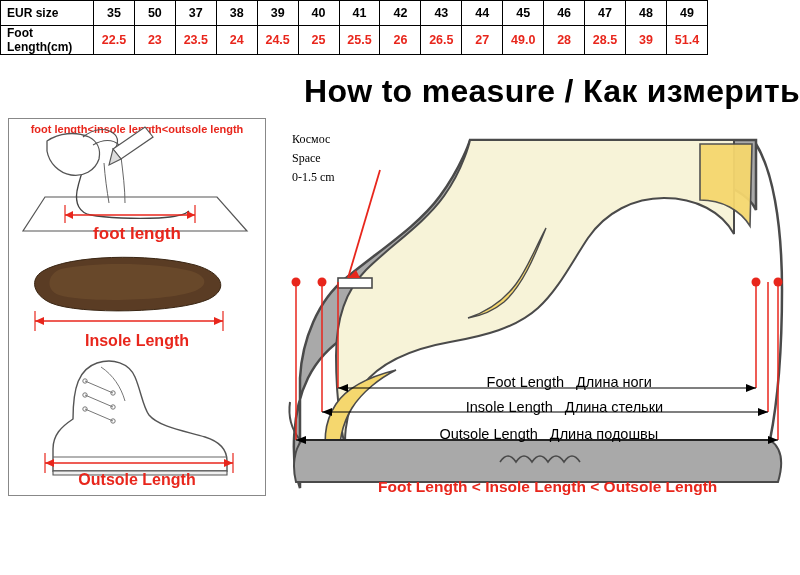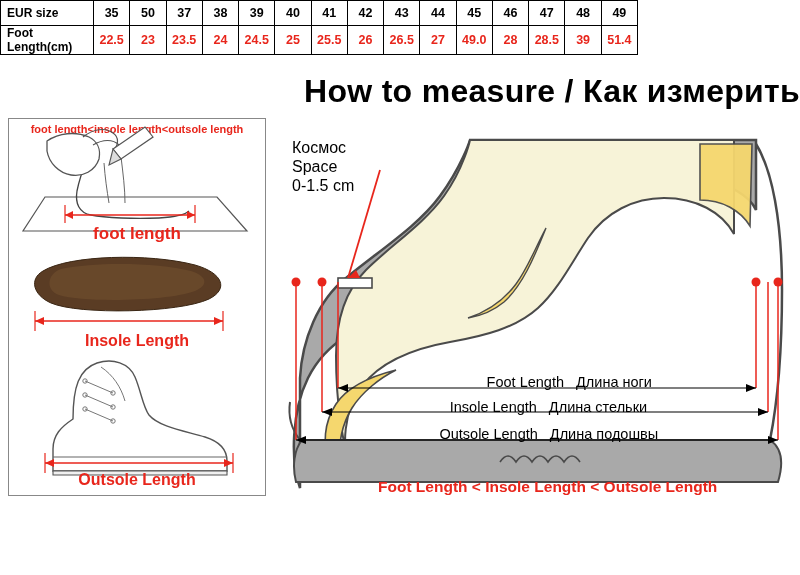--- a/index.html
+++ b/index.html
@@ -10,21 +10,21 @@
   body {
     width: 800px;
     height: 575px;
     font-family: "Liberation Sans", sans-serif;
     overflow: hidden;
     position: relative;
   }
   
   .size-table {
     border-collapse: collapse;
-    width: 638px;
+    width: 708px;
     table-layout: fixed;
   }
   .size-table td {
     border: 1px solid #000;
     height: 24px;
     text-align: center;
     vertical-align: middle;
     font-size: 12.5px;
     padding: 0;
   }
@@ -122,24 +122,25 @@
     left: 378px;
     top: 368px;
     color: #e8261c;
     font-weight: bold;
     font-size: 15.5px;
     white-space: nowrap;
   }
   .space-label {
     position: absolute;
     left: 292px;
-    top: 28px;
-    font-size: 16px;
+    top: 20px;
+    font-size: 12px;
     color: #000;
     line-height: 19px;
+    font-family: Liberation Serif, serif;
   }
   svg { display: block; }
   .vec { position: absolute; left: 0; top: 0; }
 </style>
 </head>
 <body>
 
 <table class="size-table">
   <tbody>
       <tr class="row-eur">
@@ -329,21 +330,21 @@
 
   <div class="space-label">
     <span>Космос</span><br>
     <span>Space</span><br>
     <span>0-1.5 cm</span>
   </div>
 
   <div class="meas-row" style="left:334px; top:264px; width:430px; text-align:center;">
     <span class="en">Foot Length</span><span class="ru">Длина ноги</span>
   </div>
-  <div class="meas-row" style="left:304px; top:289px; width:458px; text-align:center;">
+  <div class="meas-row" style="left:320px; top:289px; width:458px; text-align:center;">
     <span class="en">Insole Length</span><span class="ru">Длина стельки</span>
   </div>
   <div class="meas-row" style="left:296px; top:316px; width:486px; text-align:center;">
     <span class="en">Outsole Length</span><span class="ru">Длина подошвы</span>
   </div>
 
   <div class="bottom-note">Foot Length &lt; Insole Length &lt; Outsole Length</div>
 </div>
 
 </body></html>

